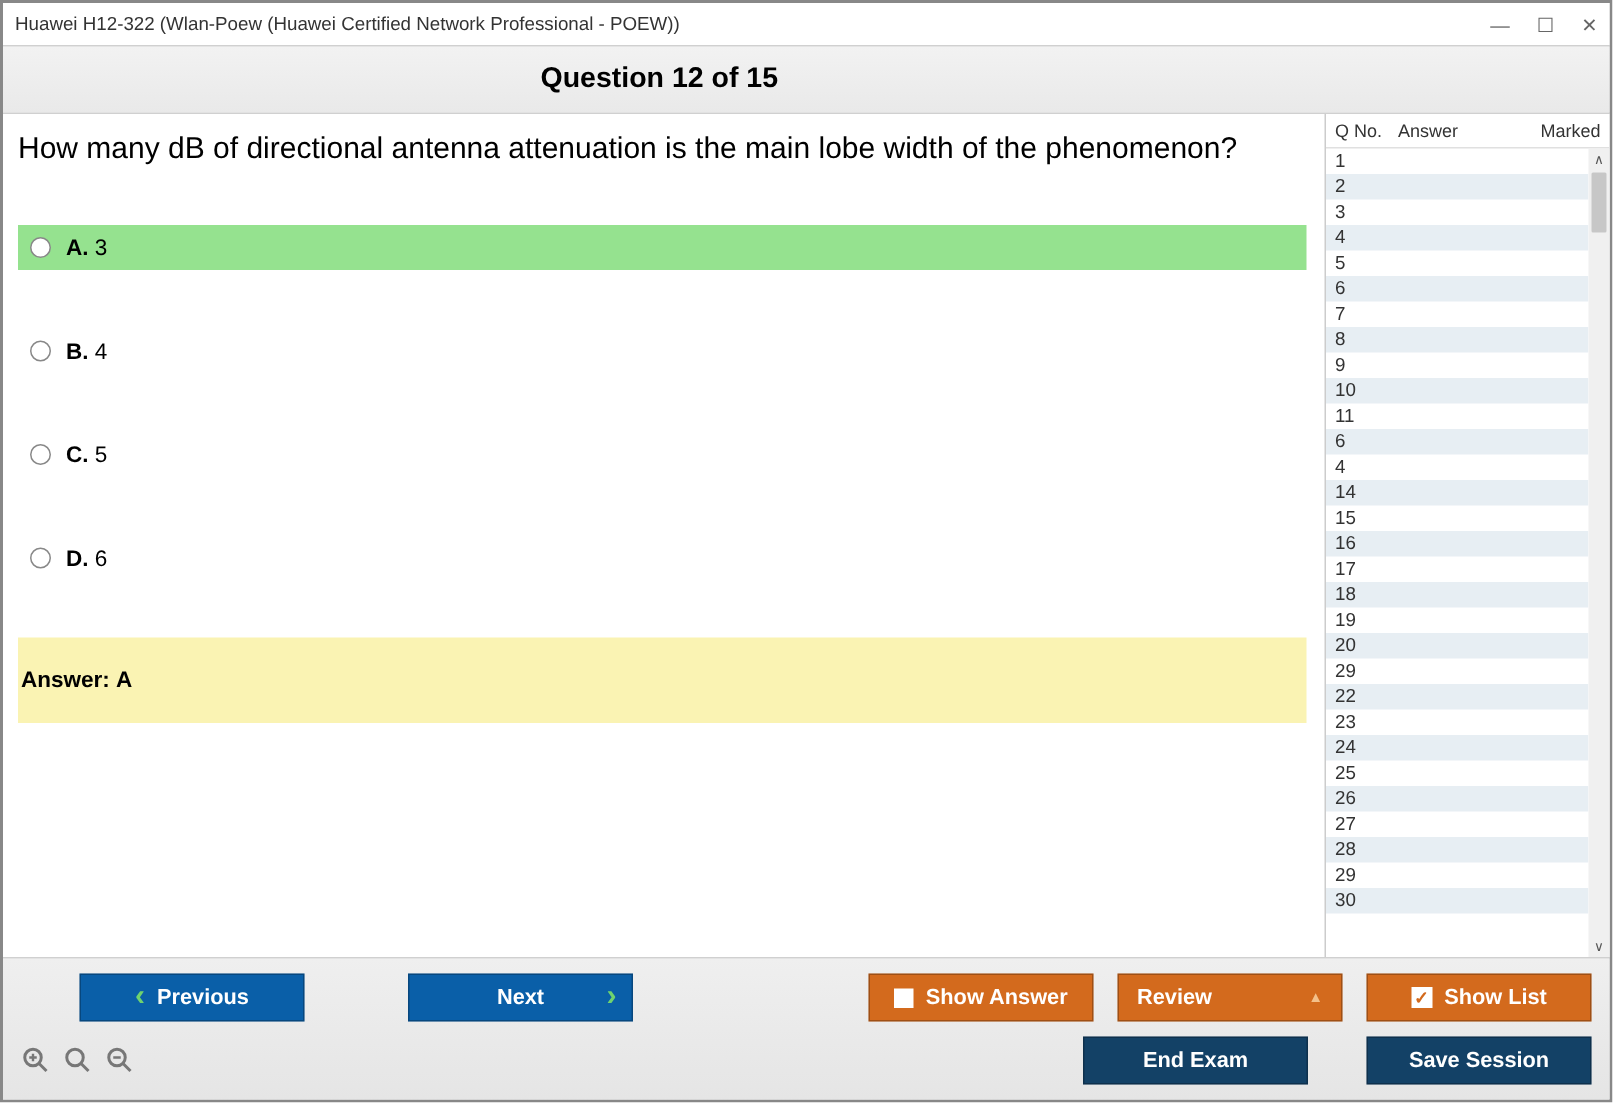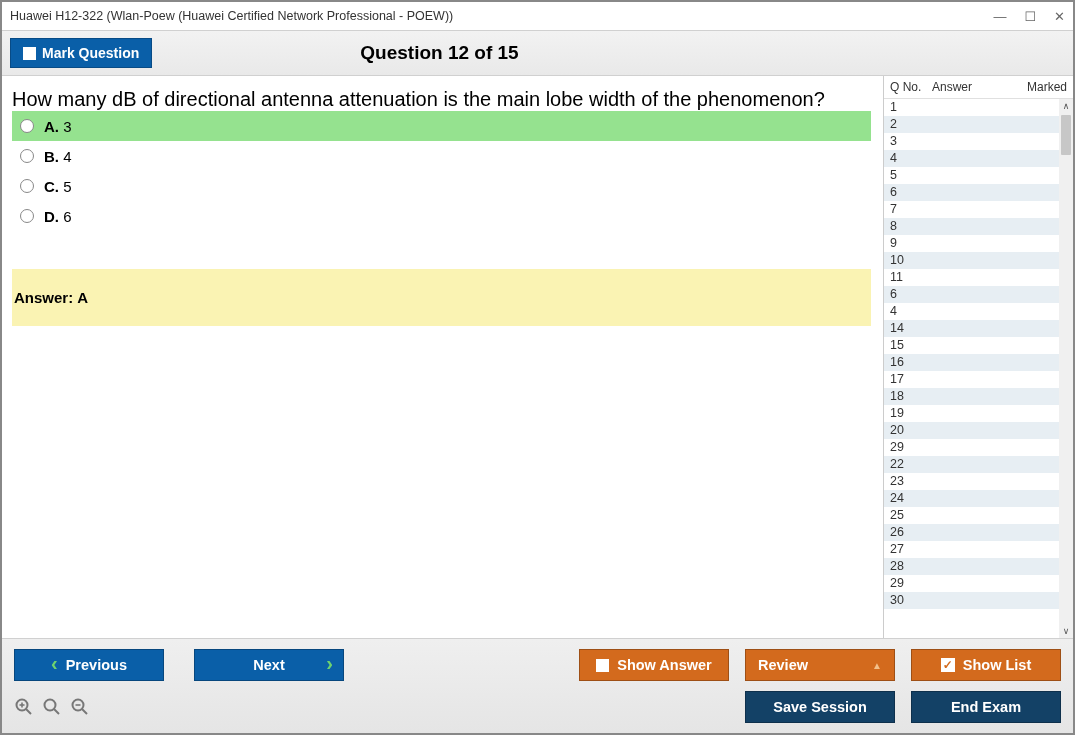--- a/index.html
+++ b/index.html
@@ -50,20 +50,21 @@
   pointer-events: none;
 }
 .content-row { flex: 1; display: flex; min-height: 0; }
 .main-pane { flex: 1; padding: 12px 12px 12px 10px; background: #fff; overflow: hidden; }
 .question-text { font-size: 20px; color: #000000; }
 .option {
   display: flex; align-items: center; gap: 10px;
   height: 30px; padding: 0 8px;
   font-size: 15px;
   cursor: pointer;
+  margin-top: 39px;
 }
 .option .radio {
   width: 14px; height: 14px; border: 1.5px solid #888;
   border-radius: 50%; background: #fff;
 }
 .option .letter { font-weight: bold; }
 .option.selected { background: #95e28f; }
 .answer-box {
   margin-top: 38px;
   background: #faf3b3;
@@ -121,20 +122,21 @@
 .footer-row2 { display: flex; align-items: center; }
 .btn {
   height: 32px;
   color: #fff;
   font-size: 14.5px;
   font-weight: bold;
   display: flex; align-items: center; justify-content: center;
   gap: 8px;
   border: 1px solid rgba(0,0,0,0.25);
   cursor: pointer;
+  margin-left: 39px;
 }
 .btn-blue { background: #0a5fa8; width: 150px; }
 .btn-blue-dark { background: #134166; width: 150px; }
 .btn-orange { background: #d36a1d; width: 150px; }
 .chev { font-size: 14px; color: #6fd36f; font-weight: bold; }
 .chev-left::before { content: "‹"; font-size: 20px; line-height: 0; }
 .chev-right::before { content: "›"; font-size: 20px; line-height: 0; }
 .sq { width: 13px; height: 13px; background: #fff; display: inline-block; }
 .chk {
   width: 14px; height: 14px; background: #fff;
@@ -154,24 +156,20 @@
   <div class="titlebar">
     <span>Huawei H12-322 (Wlan-Poew (Huawei Certified Network Professional - POEW))</span>
     <div class="win-controls">
       <span>—</span>
       <span>☐</span>
       <span>✕</span>
     </div>
   </div>
 
   <div class="header-bar">
-    <button class="mark-btn">
-      <span class="box"></span>
-      <span>Mark Question</span>
-    </button>
     <div class="q-counter">Question 12 of 15</div>
   </div>
 
   <div class="content-row">
     <div class="main-pane">
       <div class="question-text">How many dB of directional antenna attenuation is the main lobe width of the phenomenon?</div>
       <div id="options">
           <div class="option selected">
             <span class="radio"></span>
             <span><span class="letter">A.</span> <span>3</span></span>
@@ -280,22 +278,22 @@
             <circle cx="8" cy="8" r="5.5" fill="none" stroke="#777" stroke-width="2"></circle>
             <line x1="12" y1="12" x2="17" y2="17" stroke="#777" stroke-width="2"></line>
           </svg>
         <svg width="20" height="20" viewBox="0 0 20 20">
             <circle cx="8" cy="8" r="5.5" fill="none" stroke="#777" stroke-width="2"></circle>
             <line x1="12" y1="12" x2="17" y2="17" stroke="#777" stroke-width="2"></line>
             <line x1="5.5" y1="8" x2="10.5" y2="8" stroke="#777" stroke-width="1.6"></line>
           </svg>
       </div>
       <div class="spacer"></div>
+      <button class="btn btn-blue-dark" style="margin-left:16px;">
+        <span>End Exam</span>
+      </button>
       <button class="btn btn-blue-dark">
         <span>Save Session</span>
       </button>
-      <button class="btn btn-blue-dark" style="margin-left:16px;">
-        <span>End Exam</span>
-      </button>
     </div>
   </div>
 
 </div>
 
 </body></html>

